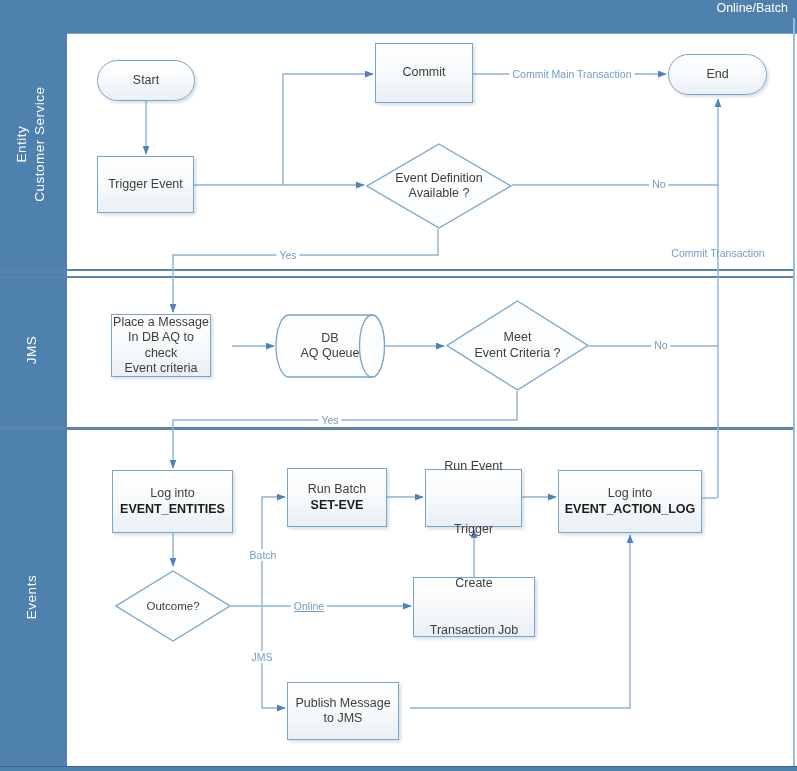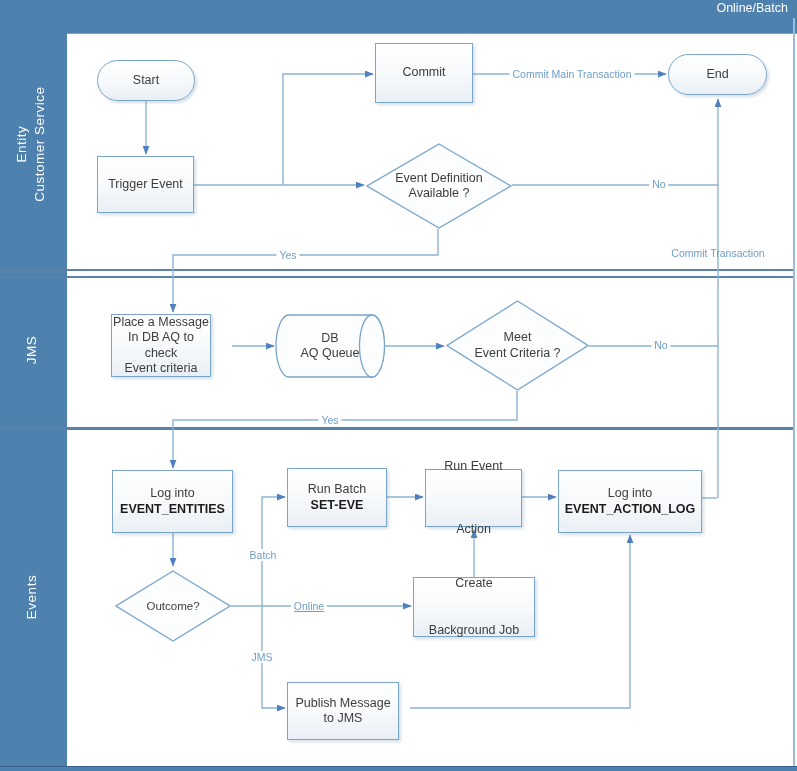--- a/index.html
+++ b/index.html
@@ -152,36 +152,36 @@
   <div class="node rect" style="left:112px; top:470px; width:121px; height:63px;">
     <span>Log into</span>
     <span class="b">EVENT_ENTITIES</span>
   </div>
   <div class="node rect" style="left:287px; top:468px; width:100px; height:59px;">
     <span>Run Batch</span>
     <span class="b">SET-EVE</span>
   </div>
   <div class="node rect" style="left:425px; top:469px; width:97px; height:58px;gap:48px;">
     <span>Run Event</span>
-    <span>Action</span>
+    <span>Trigger</span>
   </div>
   <div class="node rect" style="left:558px; top:470px; width:144px; height:63px;">
     <span>Log into</span>
     <span class="b">EVENT_ACTION_LOG</span>
   </div>
   <div class="node" style="left:115px; top:570px; width:116px; height:72px;">
     <svg class="shape-svg" width="116" height="72">
       <polygon points="58,1 115,36 58,71 1,36" fill="#fbfdfe" stroke="#7aa5cb" stroke-width="1.3"></polygon>
     </svg>
     <div class="overlay-text" style="font-size:11.5px;">
       <span>Outcome?</span>
     </div>
   </div>
   <div class="node rect" style="left:413px; top:577px; width:122px; height:60px;gap:31px;">
     <span>Create</span>
-    <span>Background Job</span>
+    <span>Transaction Job</span>
   </div>
   <div class="node rect" style="left:287px; top:682px; width:112px; height:58px;">
     <span>Publish Message</span>
     <span>to JMS</span>
   </div>
 
 </div>
 
 </body></html>

